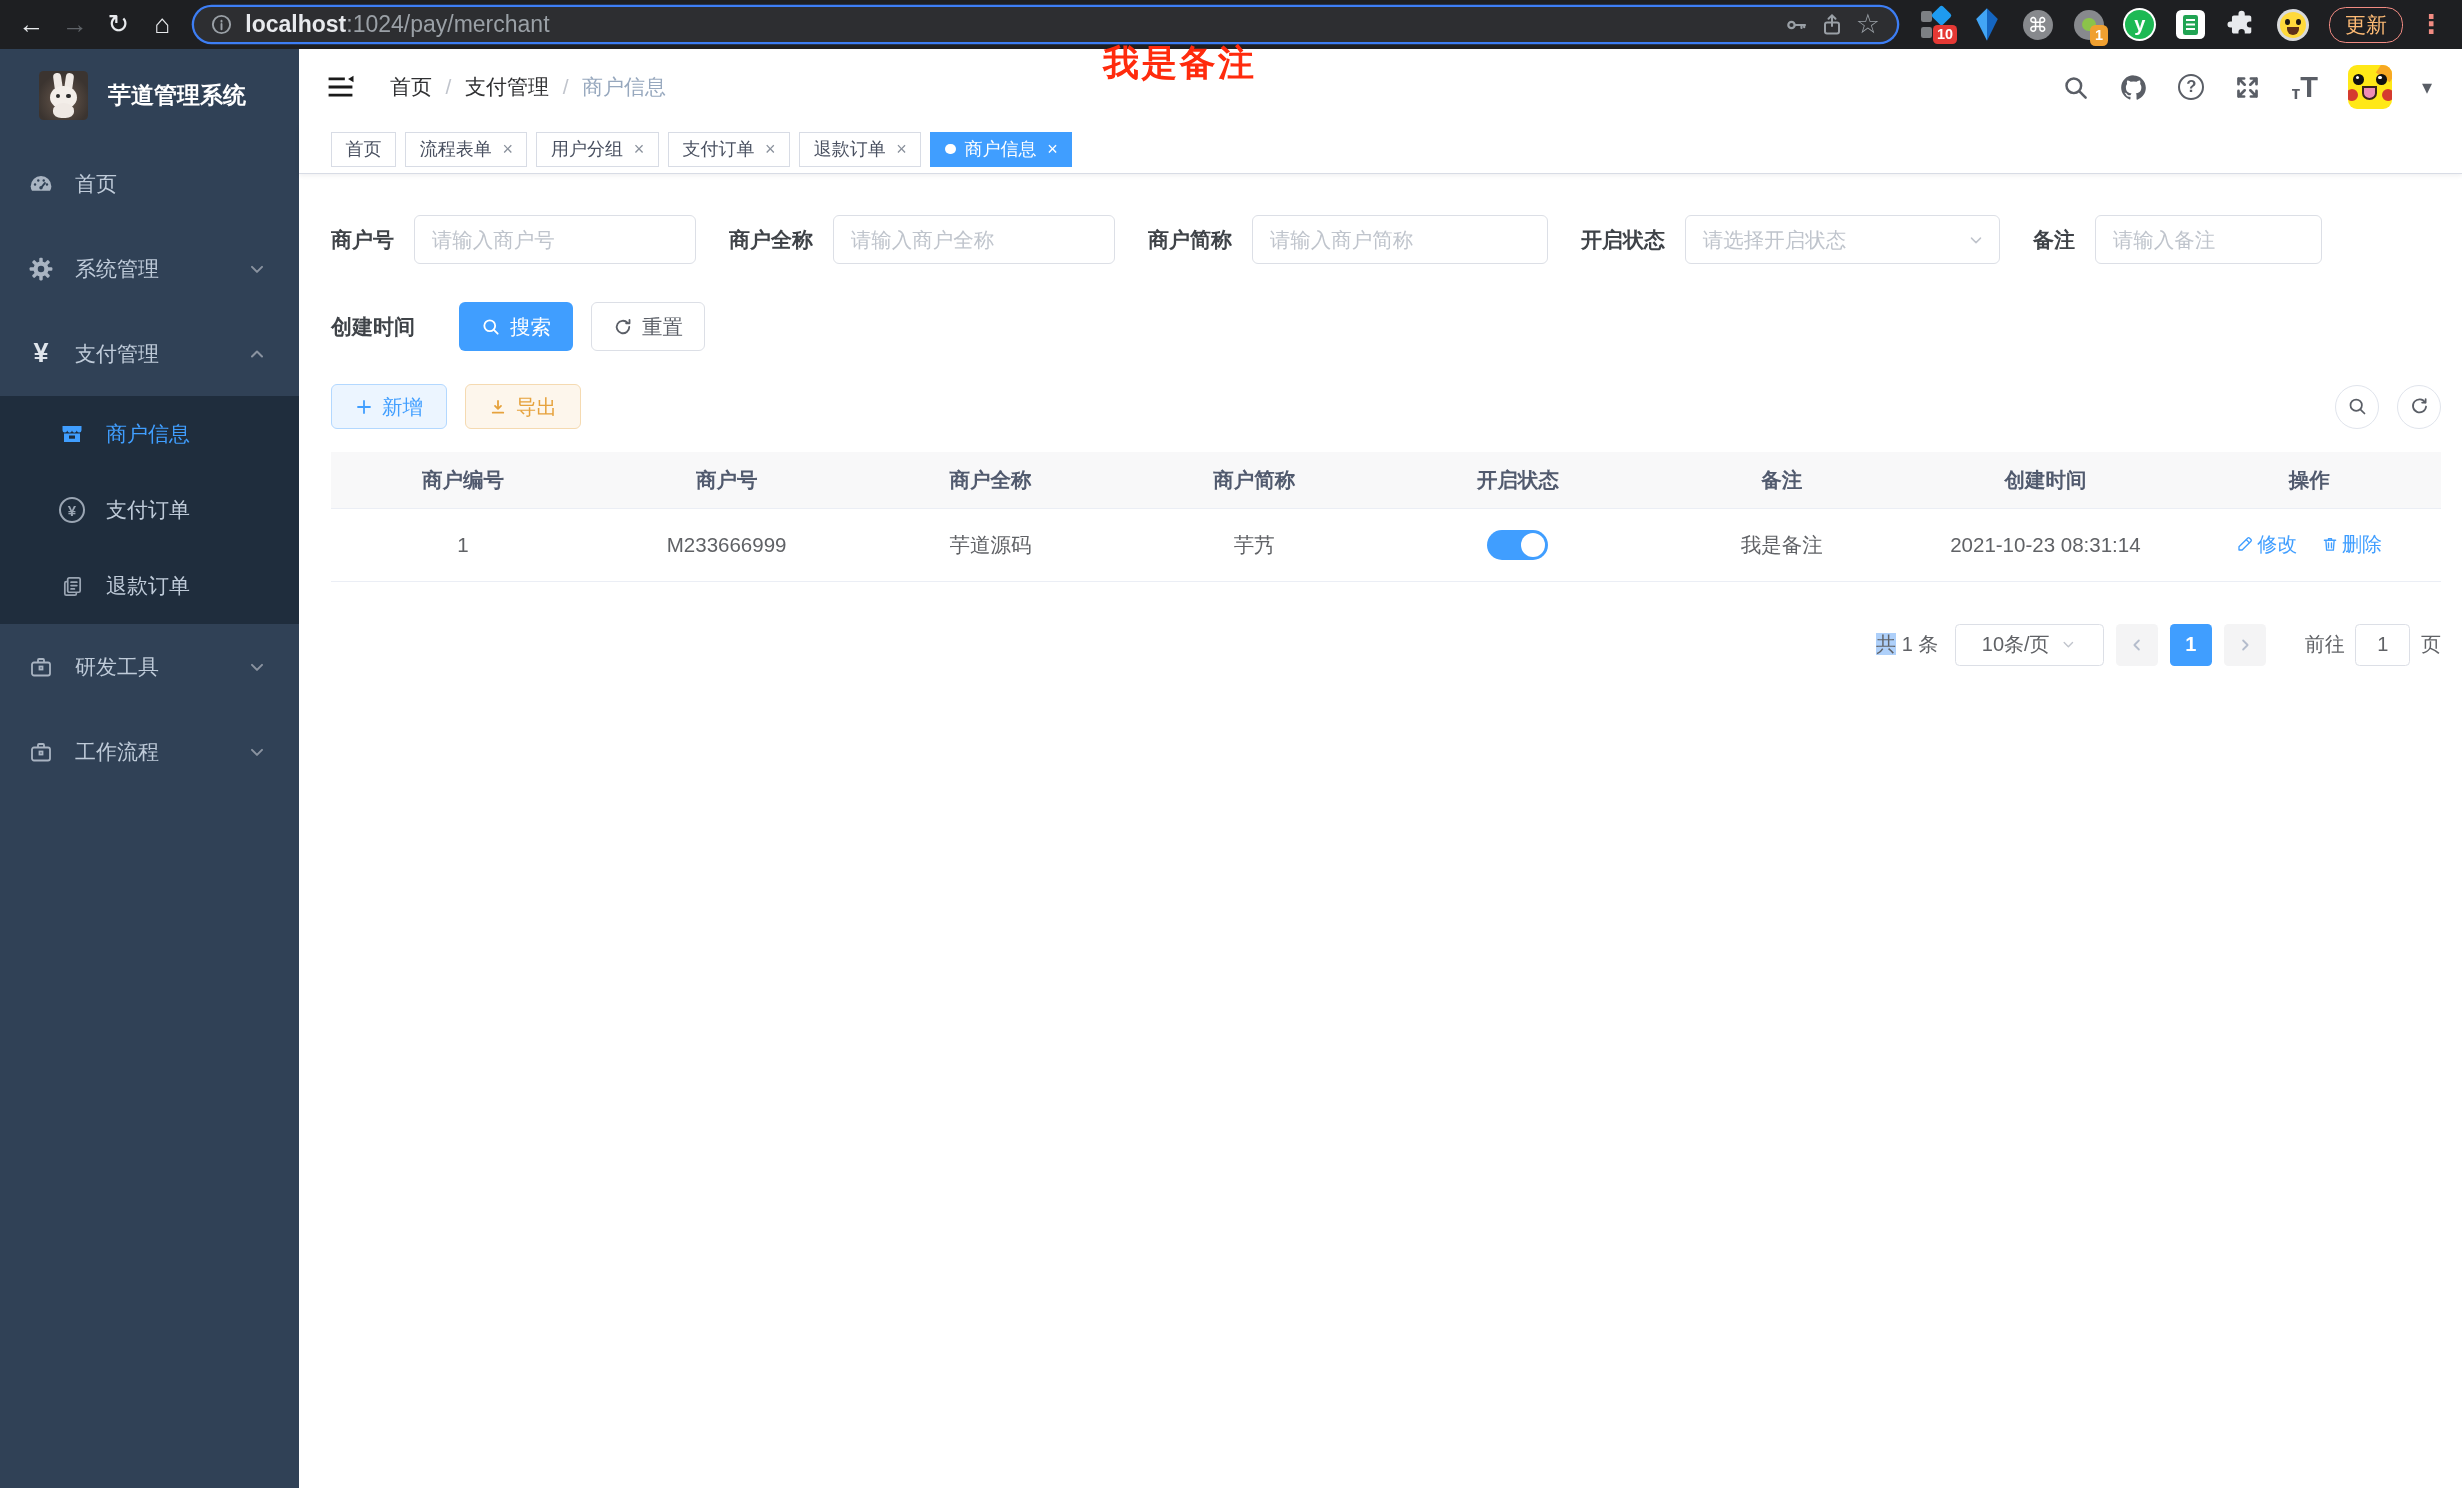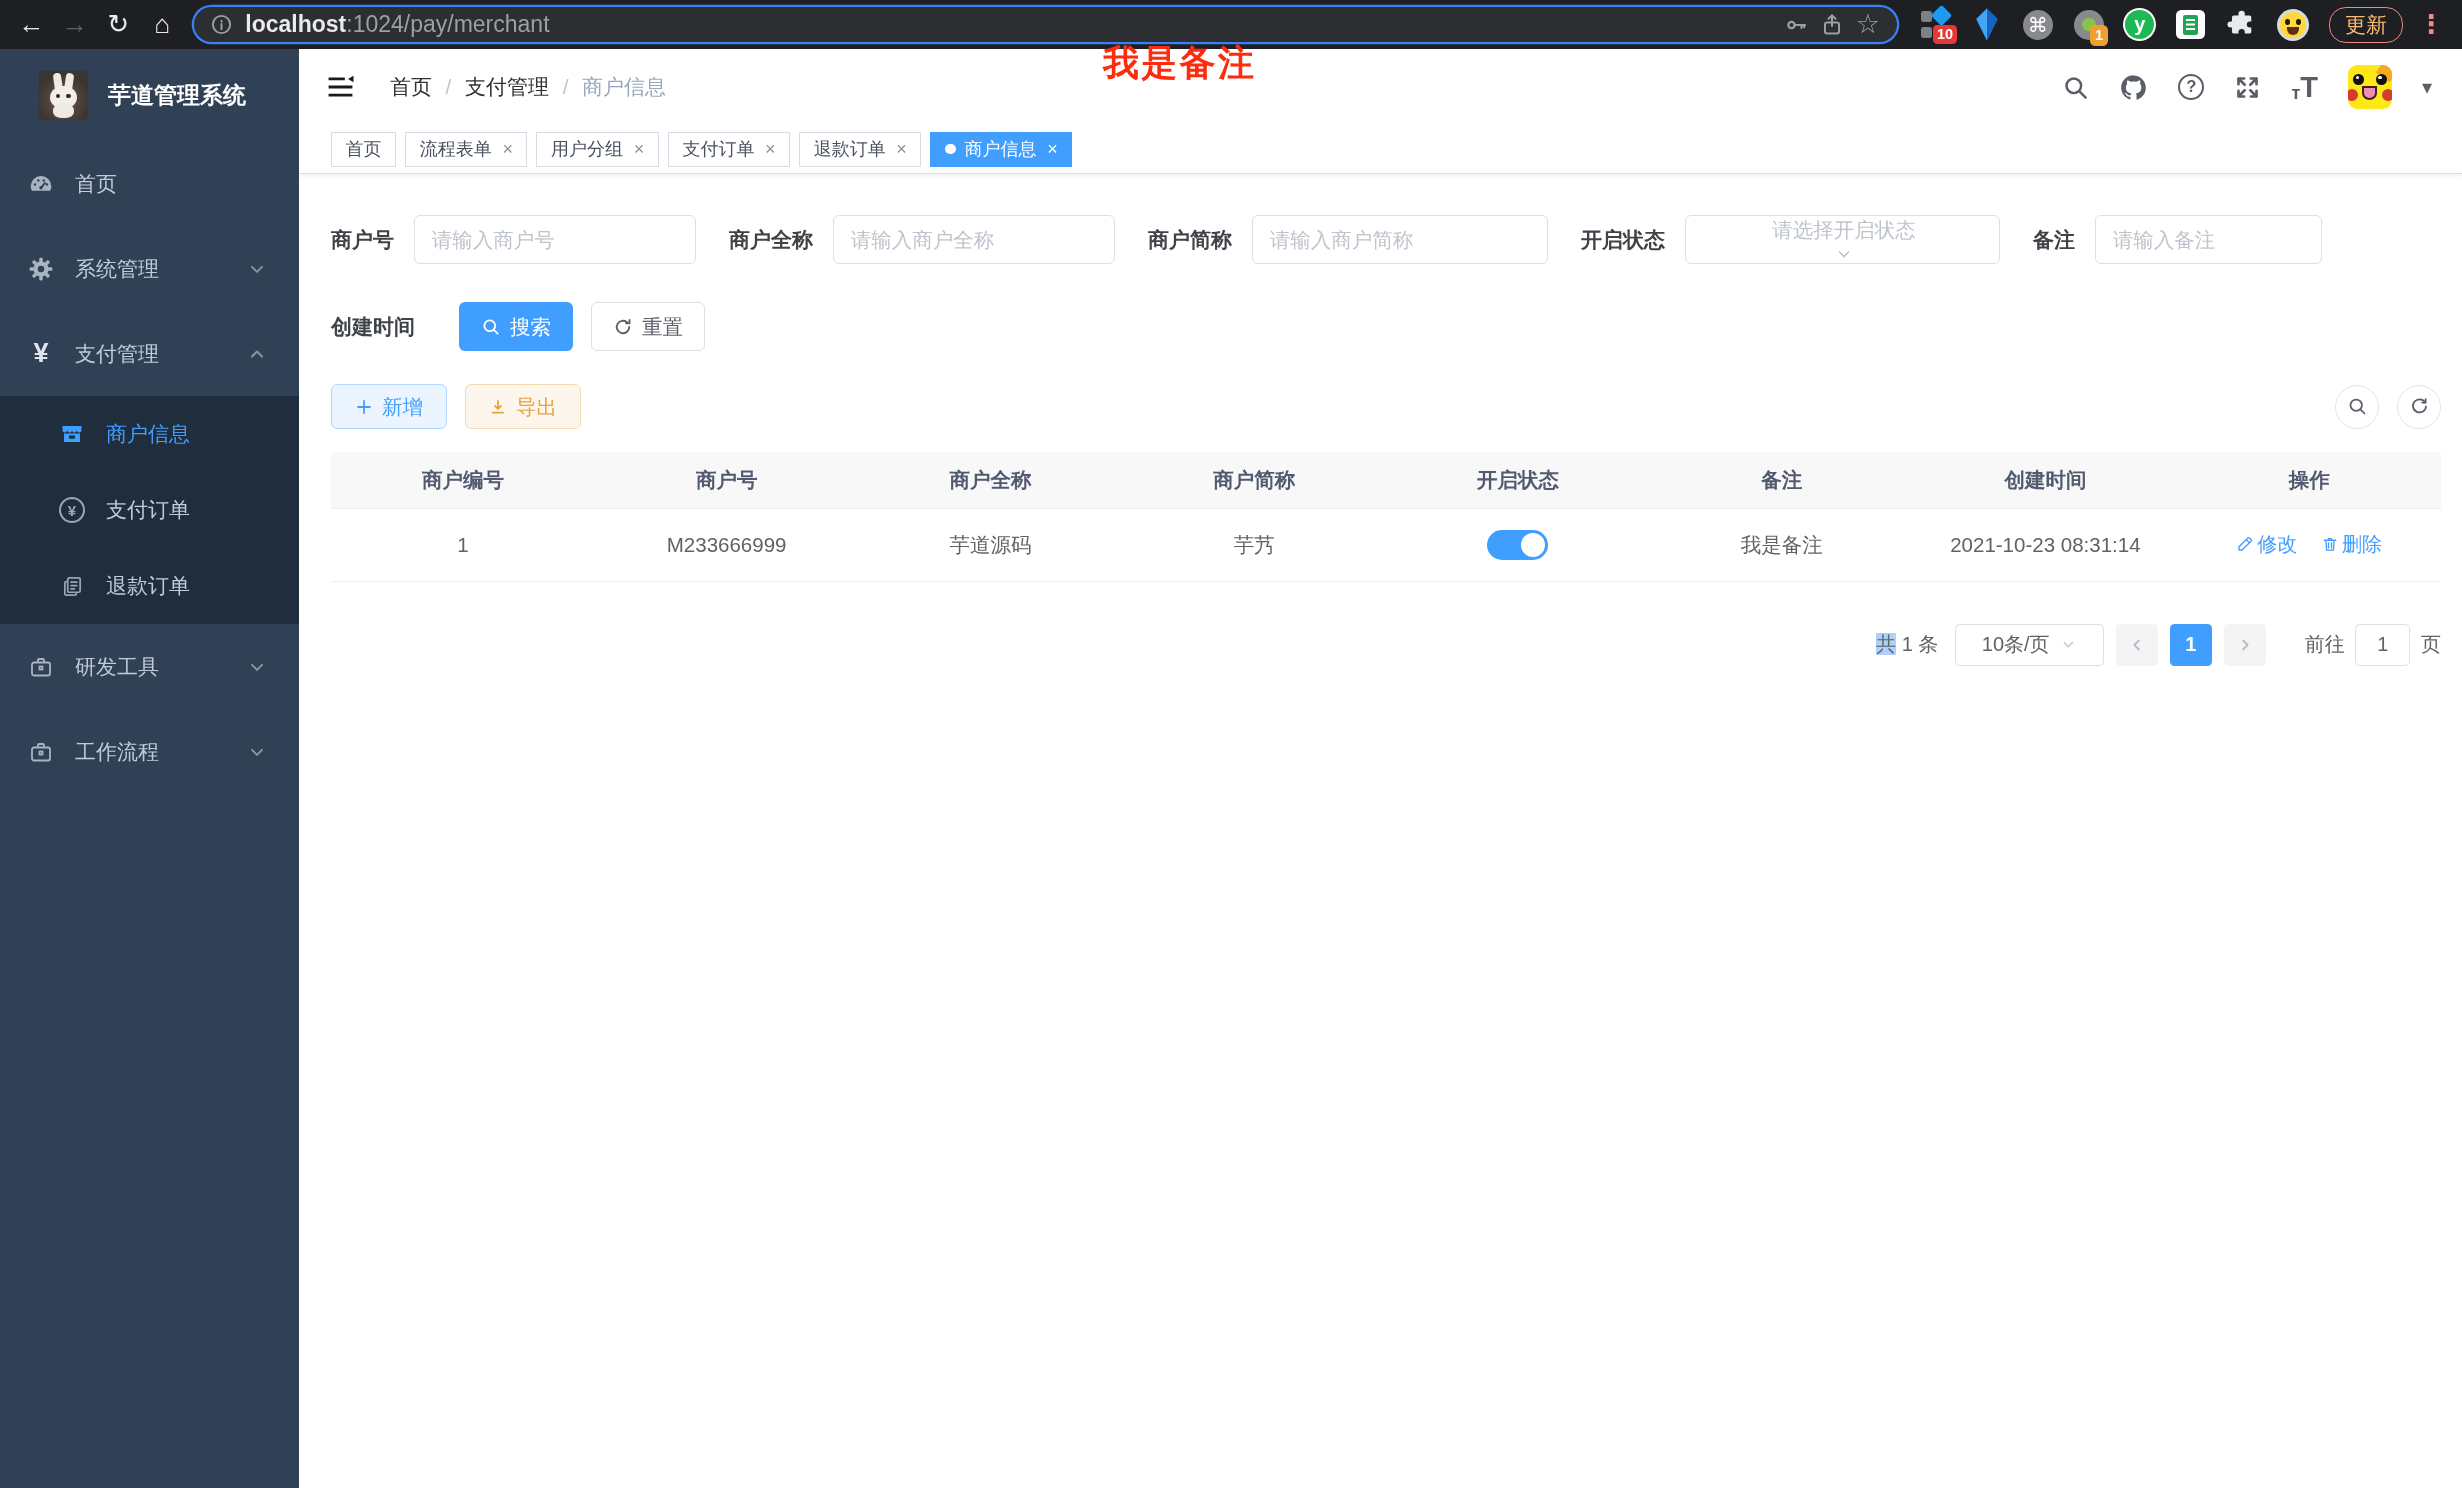--- a/index.html
+++ b/index.html
@@ -91,21 +91,21 @@
   .tag-dot { width:10.6px; height:10.6px; border-radius:50%; background:#fff; margin-right:9px; }
 
   .content { flex:1; padding:41px 21px 0 32px; overflow:hidden; }
 
   
   .filter-row { display:flex; align-items:center; flex-wrap:nowrap; }
   .fgroup { display:flex; align-items:center; margin-right:33px; }
   .flabel { font-size:21px; color:#3f4348; font-weight:700; margin-right:20px; white-space:nowrap; }
   .finput { height:49px; border:1.5px solid #dcdfe6; border-radius:6px; background:#fff; font-size:20.5px; color:#606266; padding:0 16.7px; outline:none; font-family:inherit; }
   .finput::placeholder { color:#bfc4cc; }
-  .fselect { height:49px; border:1.5px solid #dcdfe6; border-radius:6px; display:flex; align-items:center; padding:0 13.6px 0 16.7px; color:#bfc4cc; font-size:20.5px; cursor:pointer;flex-direction:column; }
+  .fselect { height:49px; border:1.5px solid #dcdfe6; border-radius:6px; display:flex; align-items:center; padding:0 13.6px 0 16.7px; color:#bfc4cc; font-size:20.5px; cursor:pointer; }
   .fselect .sel-text { flex:1; }
   .filter-row2 { display:flex; align-items:center; margin-top:38px; }
   .daterange { width:364px; height:49px; border:1.5px solid #dcdfe6; border-radius:6px; display:flex; align-items:center; padding:0 13.6px; gap:7.6px; }
   .daterange input { border:none; outline:none; width:114px; font-size:20.5px; color:#606266; text-align:center; font-family:inherit; background:transparent; }
   .daterange input::placeholder { color:#bfc4cc; }
   .range-sep { color:#9aa0a6; font-size:20.5px; }
   .btn { height:49px; border-radius:6px; font-size:20.5px; display:inline-flex; align-items:center; justify-content:center; gap:9px; padding:0 21px; cursor:pointer; border:1.5px solid transparent; white-space:nowrap; }
   .btn-primary { background:#409EFF; color:#fff; margin-left:24px; }
   .btn-default { background:#fff; color:#5a5e66; border-color:#dcdfe6; margin-left:18px; }
 

